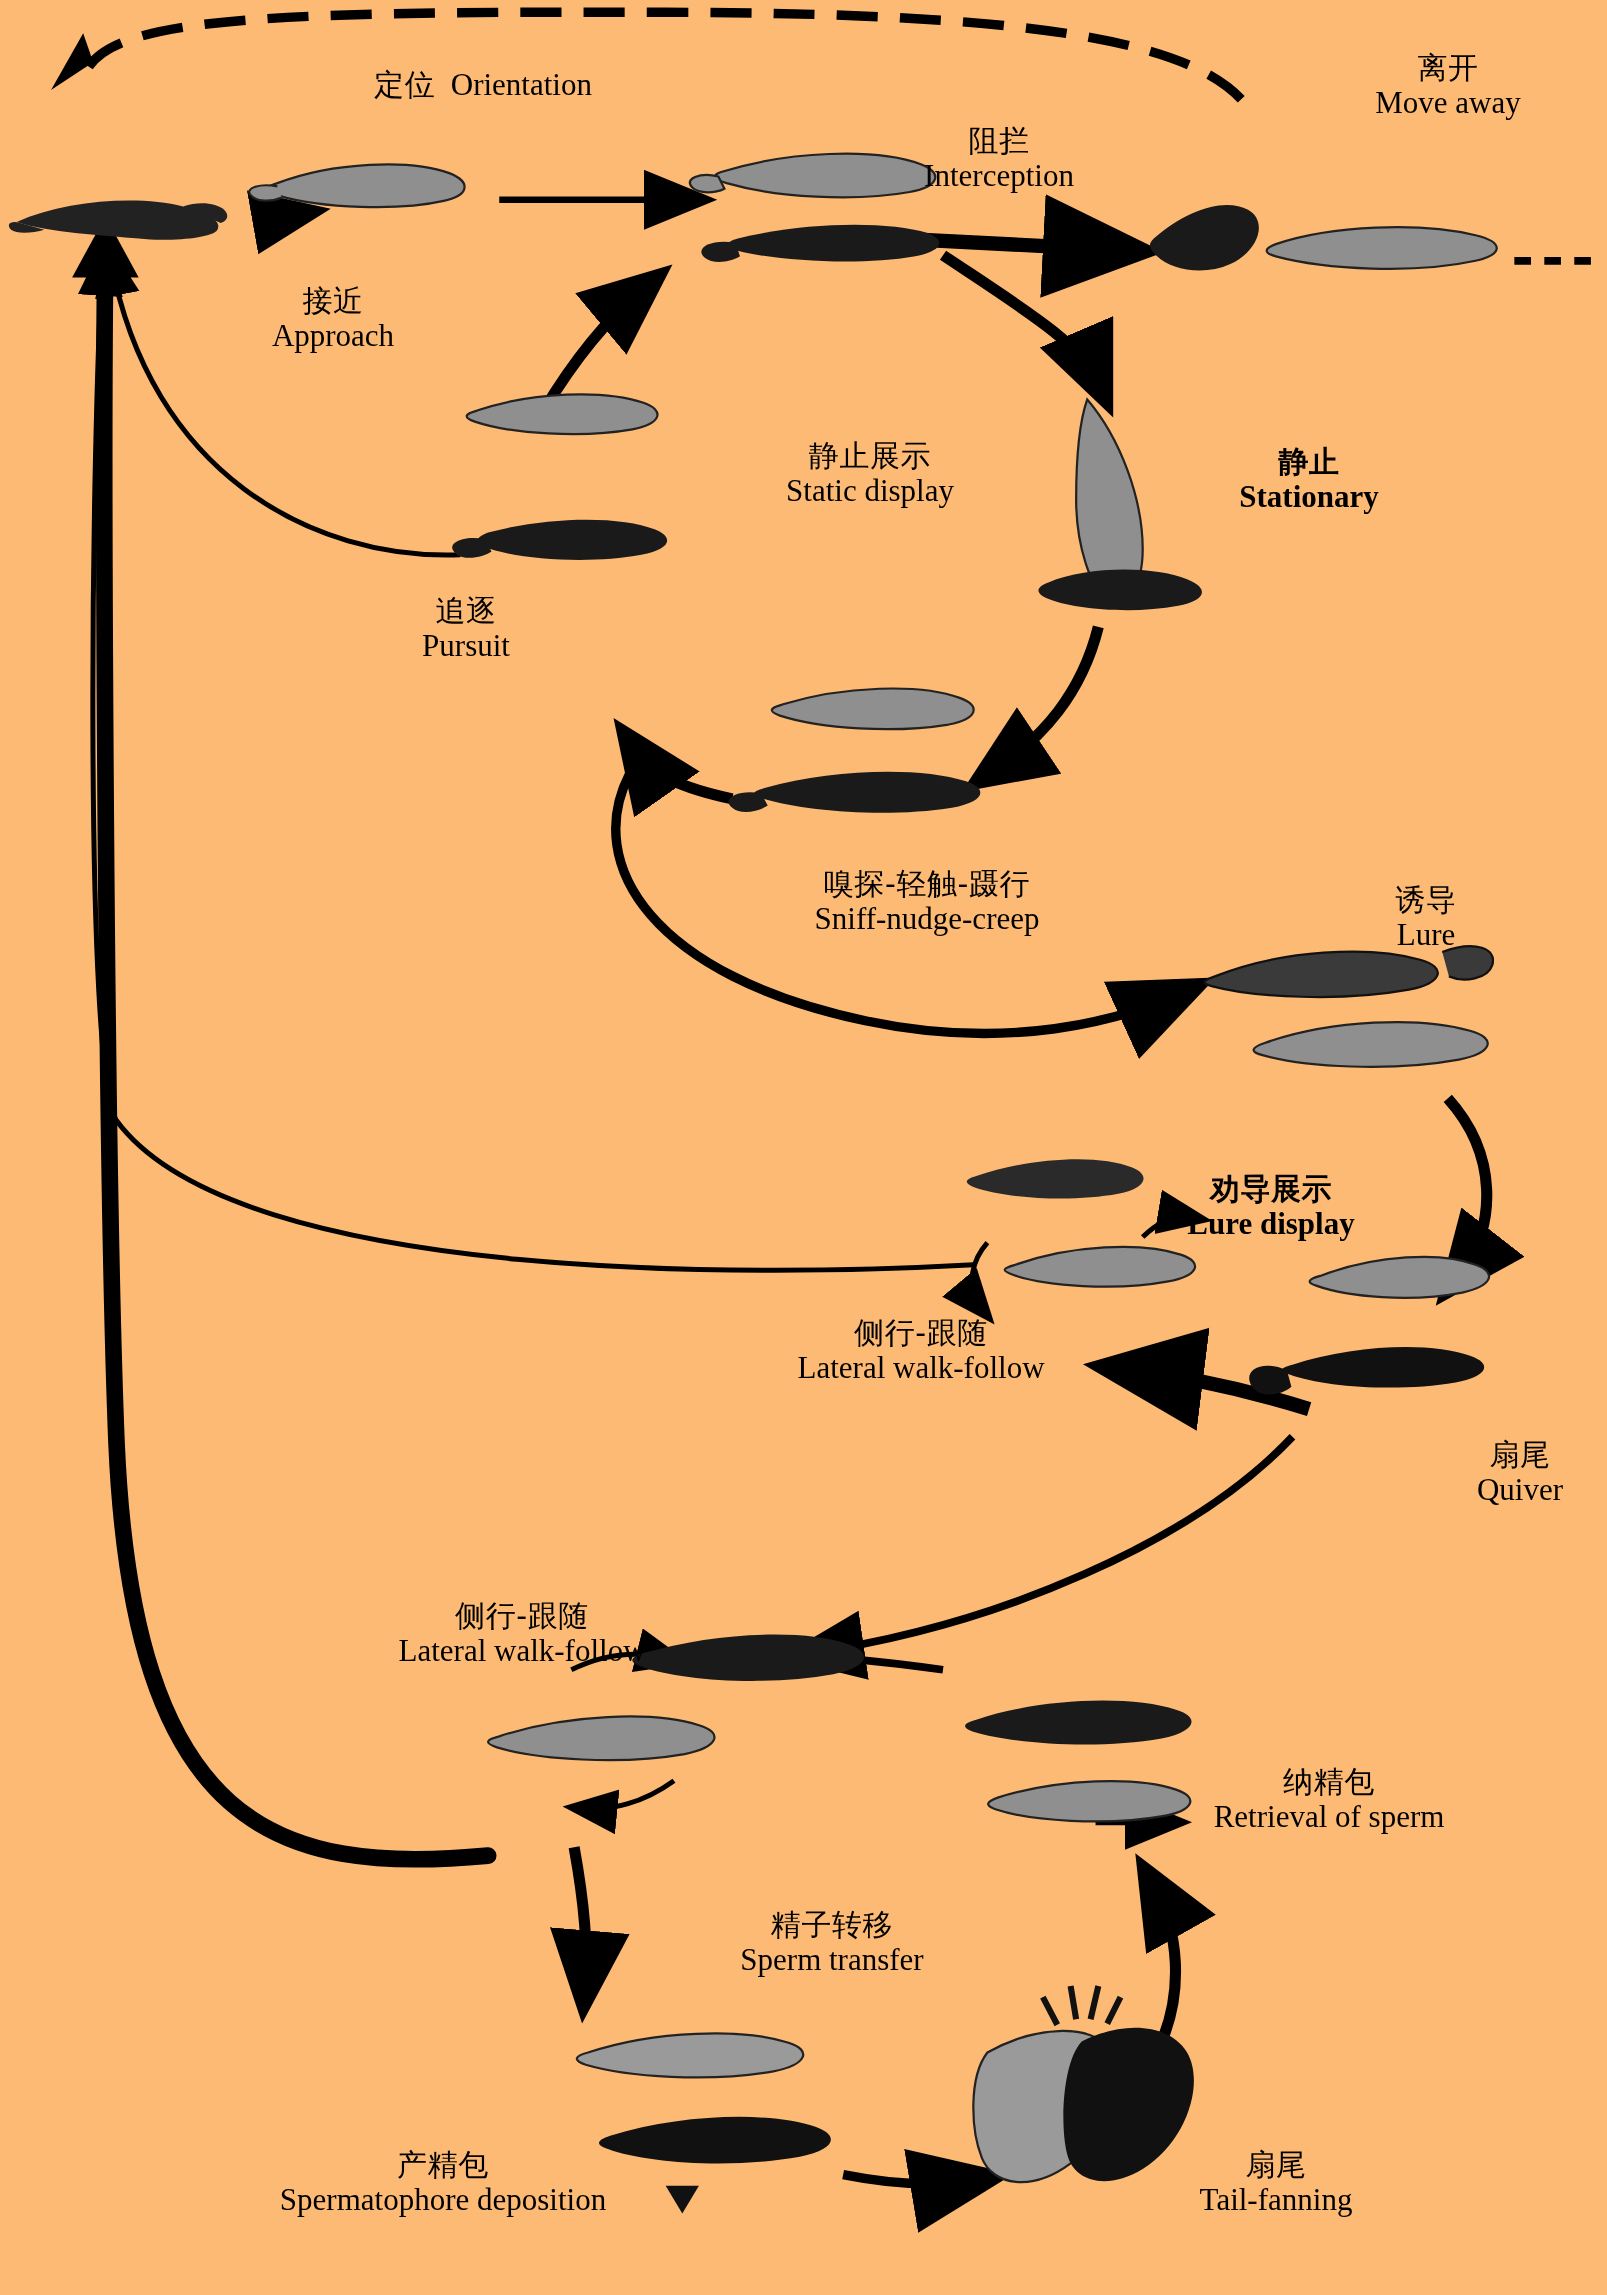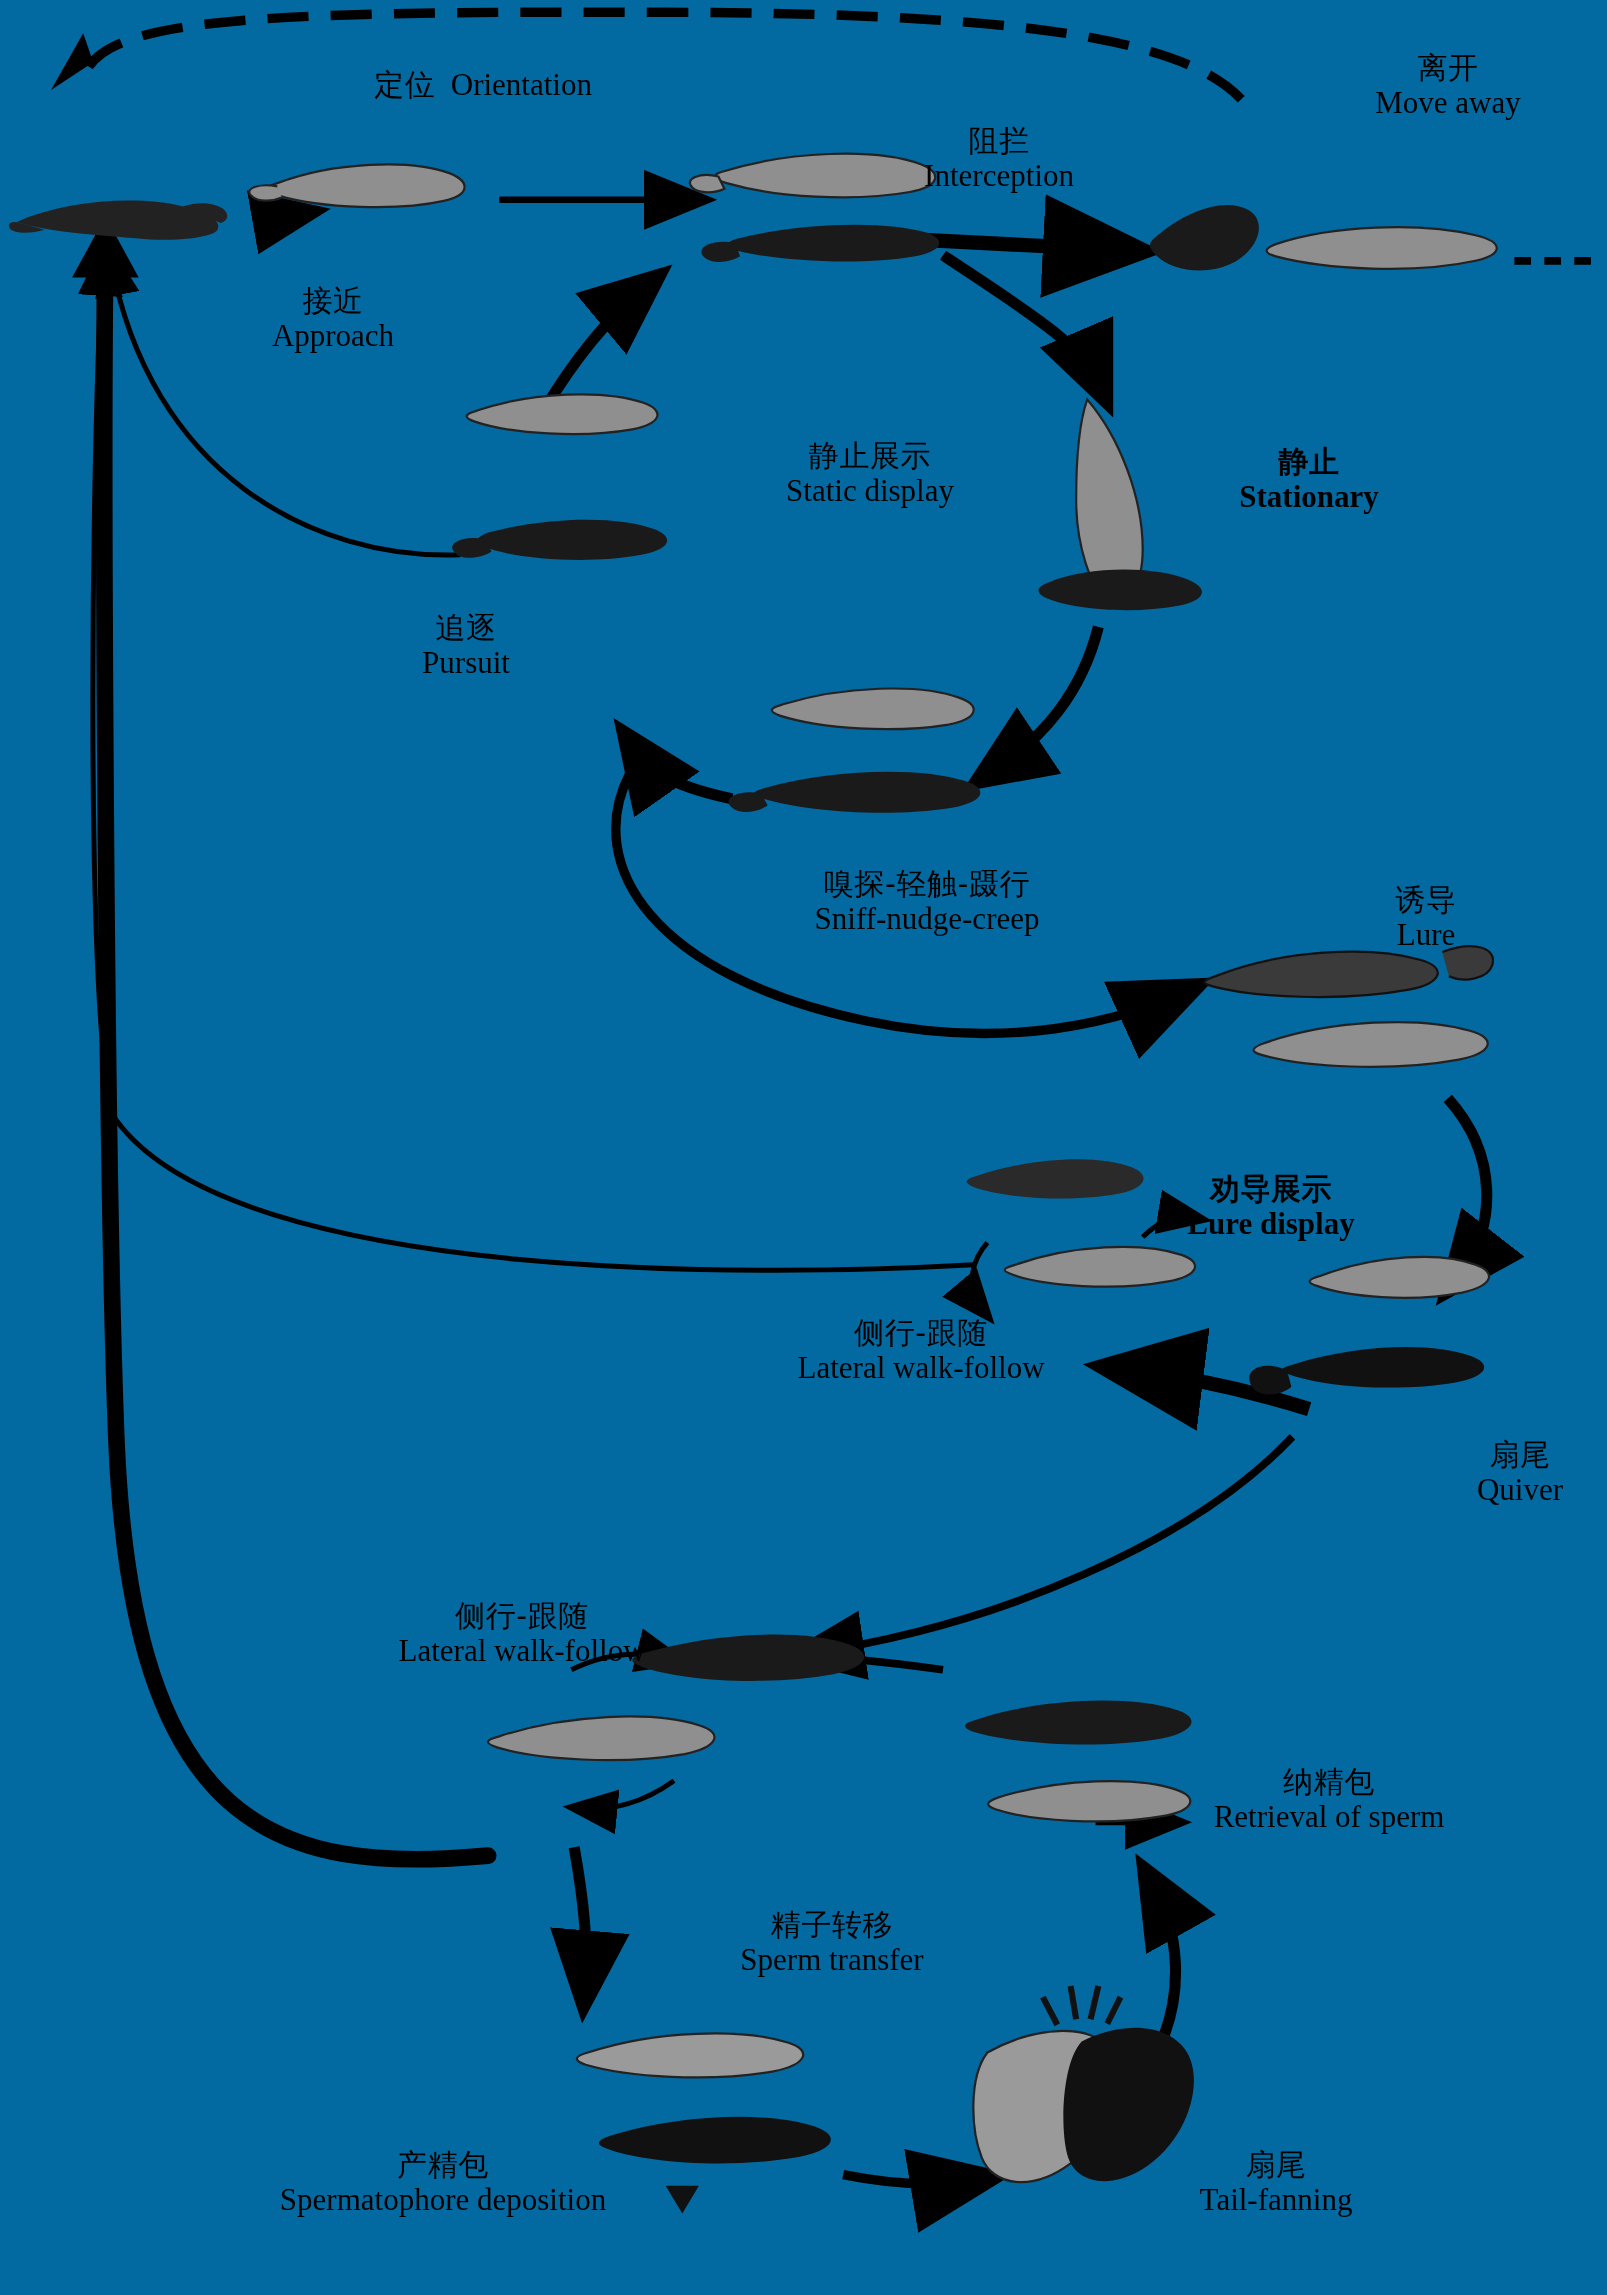--- a/index.html
+++ b/index.html
@@ -4,21 +4,21 @@
 <style>
   html, body {
     margin: 0;
     padding: 0;
     background: #ffffff;
   }
   #canvas {
     position: relative;
     width: 1607px;
     height: 2295px;
-    background: #0369a1;
+    background: #fdba74;
     font-family: "Liberation Serif", serif;
     color: #000000;
     overflow: hidden;
   }
   .label {
     position: absolute;
     text-align: center;
     line-height: 1.18;
     white-space: nowrap;
   }
@@ -219,21 +219,21 @@
   <div class="label" style="left:870px; top:438px; transform:translateX(-50%);">
     <span class="cn">静止展示</span>
     <span class="en">Static display</span>
   </div>
 
   <div class="label" style="left:1309px; top:444px; transform:translateX(-50%);font-weight:bold;">
     <span class="cn">静止</span>
     <span class="en">Stationary</span>
   </div>
 
-  <div class="label" style="left:466px; top:610px; transform:translateX(-50%);">
+  <div class="label" style="left:466px; top:593px; transform:translateX(-50%);">
     <span class="cn">追逐</span>
     <span class="en">Pursuit</span>
   </div>
 
   <div class="label" style="left:927px; top:866px; transform:translateX(-50%);">
     <span class="cn">嗅探-轻触-蹑行</span>
     <span class="en">Sniff-nudge-creep</span>
   </div>
 
   <div class="label" style="left:1426px; top:882px; transform:translateX(-50%);">

